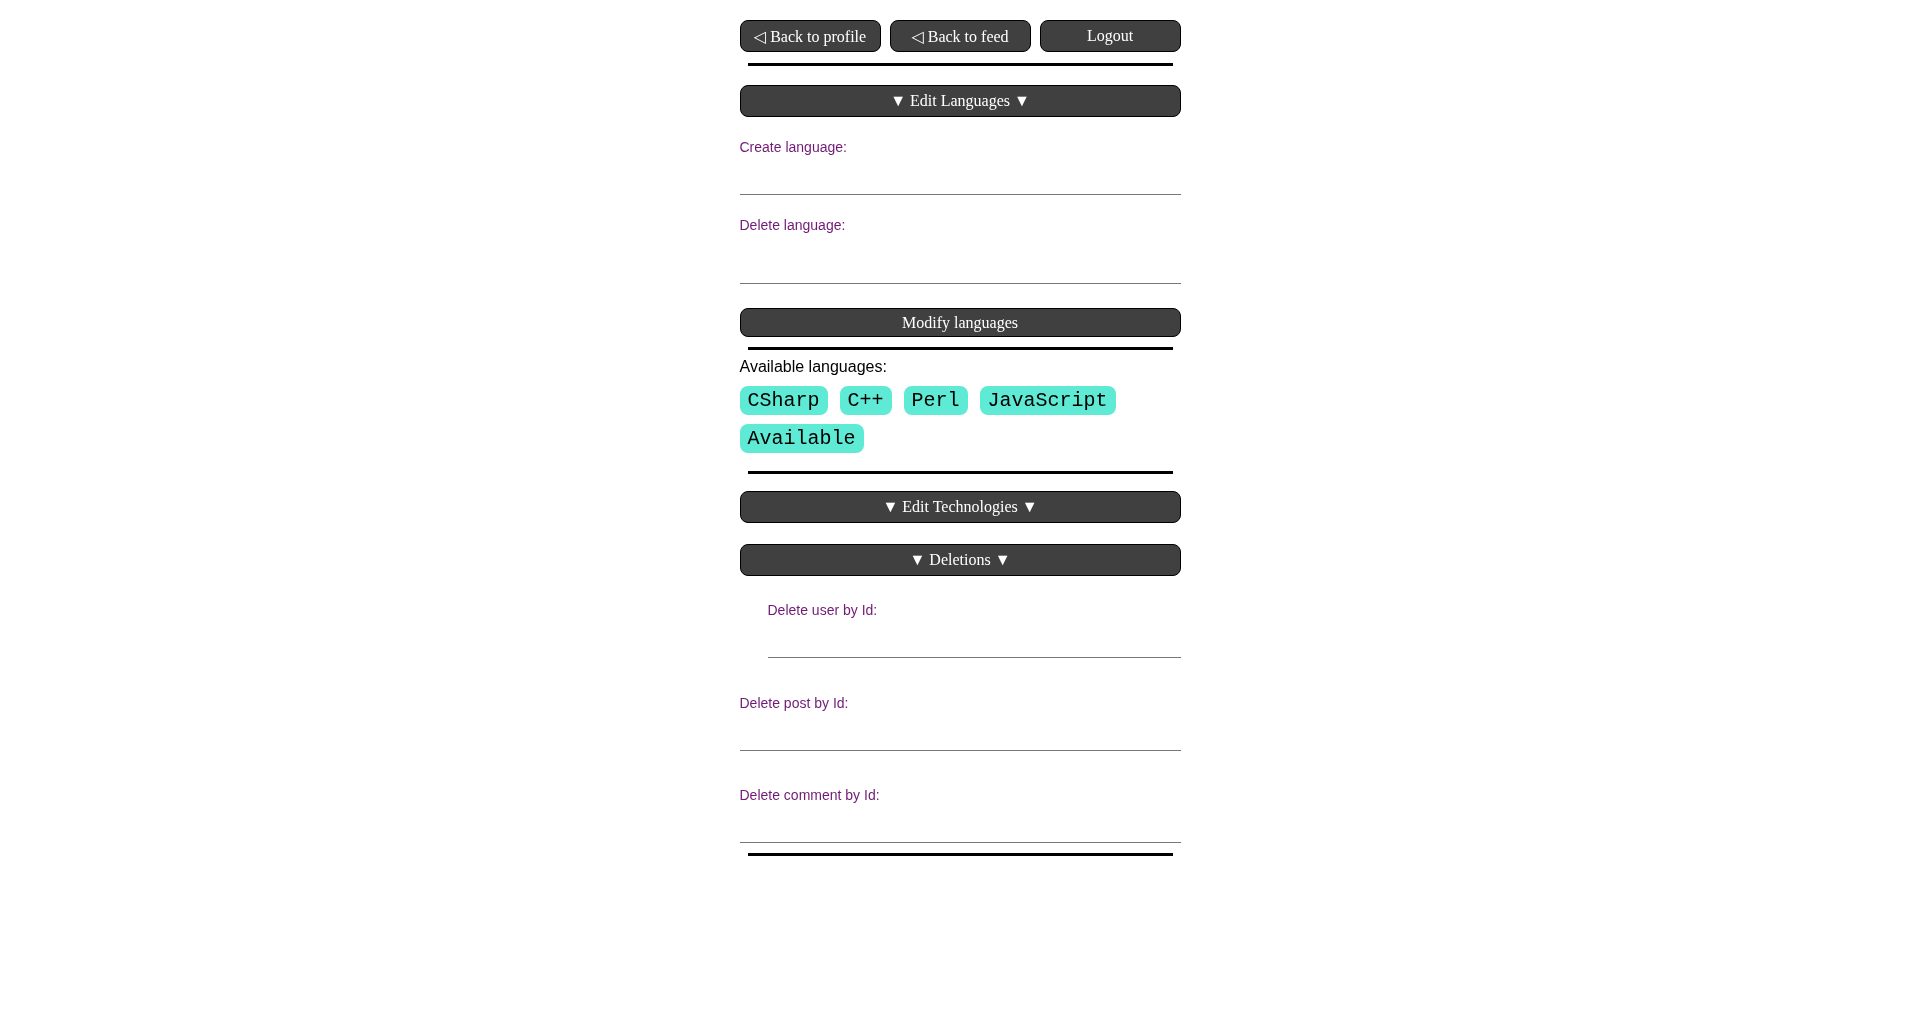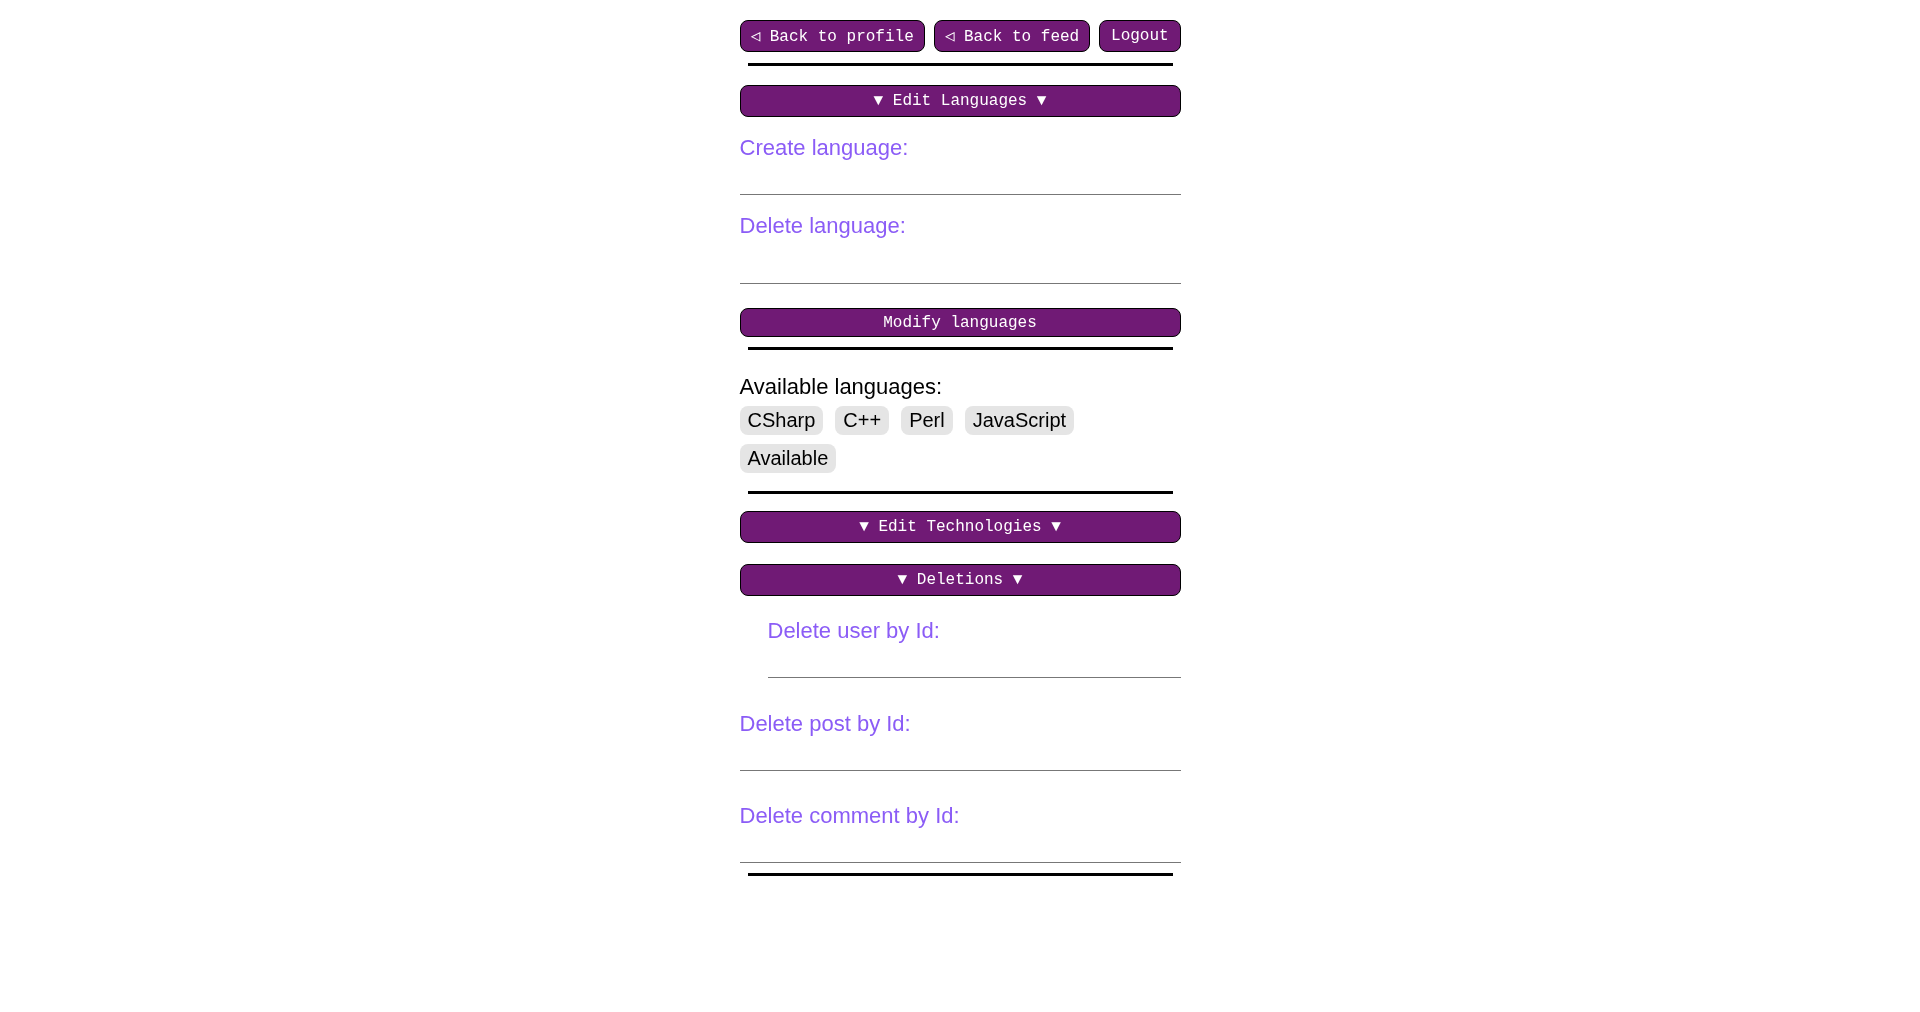--- a/index.html
+++ b/index.html
@@ -13,27 +13,27 @@
   .page {
     width: 441px;
     margin: 0 auto;
     padding-top: 20px;
   }
   
   .btn {
     display: flex;
     align-items: center;
     justify-content: center;
-    background: #701a75;
+    background: #404040;
     color: #ffffff;
     border: 1px solid #000000;
     border-radius: 8px;
     height: 32px;
     font-size: 16px;
-    font-family: Liberation Mono, monospace;
+    font-family: Liberation Serif, serif;
     cursor: pointer;
     width: 100%;
     padding: 0 10px;
     white-space: nowrap;
   }
   .nav-row {
     display: flex;
     gap: 9px;
   }
   .nav-row .btn { flex: 1 1 0; }
@@ -51,23 +51,23 @@
   .section-header { margin-top: 19px; }
   .section-header.tech { margin-top: 17px; text-align: center; }
   .section-header.deletions { margin-top: 21px; }
   
   .field-group { margin-top: 16px; }
   .field-group.wide-gap { margin-top: 31px; }
   .field-group.wide-gap-2 { margin-top: 30px; }
   .field-group.first-del { margin-top: 20px; margin-left: 28px; }
   .field-label {
     display: block;
-    font-size: 22px;
+    font-size: 14px;
     line-height: 29px;
-    color: #8b5cf6;
+    color: #701a75;
   }
   .line-input {
     display: block;
     width: 100%;
     height: 33px;
     border: none;
     border-bottom: 1px solid #777777;
     background: transparent;
     font-size: 20px;
     font-family: "Liberation Sans", sans-serif;
@@ -81,43 +81,44 @@
     gap: 22px;
     margin-top: 14px;
   }
   .update-row .line-input { flex: 1 1 0; width: auto; }
   .delete-lang-input { margin-top: 11px; }
   .modify-btn { margin-top: 24px; height: 29px; }
   .delete-btn { margin-top: 19px; }
   
   .available-label {
     display: block;
-    font-size: 22px;
+    font-size: 16px;
     line-height: 26px;
-    margin-top: 24px;
+    margin-top: 4px;
   }
   .tags {
     margin-top: 6px;
     display: flex;
     flex-direction: column;
     gap: 9px;
   }
   .tag-row {
     display: flex;
     gap: 12px;
   }
   .tag {
     display: inline-flex;
     align-items: center;
-    background: #e5e5e5;
+    background: #5eead4;
     color: #000000;
     border-radius: 8px;
     padding: 3px 8px;
     font-size: 20px;
     line-height: 23px;
+    font-family: Liberation Mono, monospace;
   }
 </style>
 </head>
 <body>
 
 <div class="page">
 
   <div class="nav-row">
     <button class="btn">◁ Back to profile</button>
     <button class="btn">◁ Back to feed</button>

